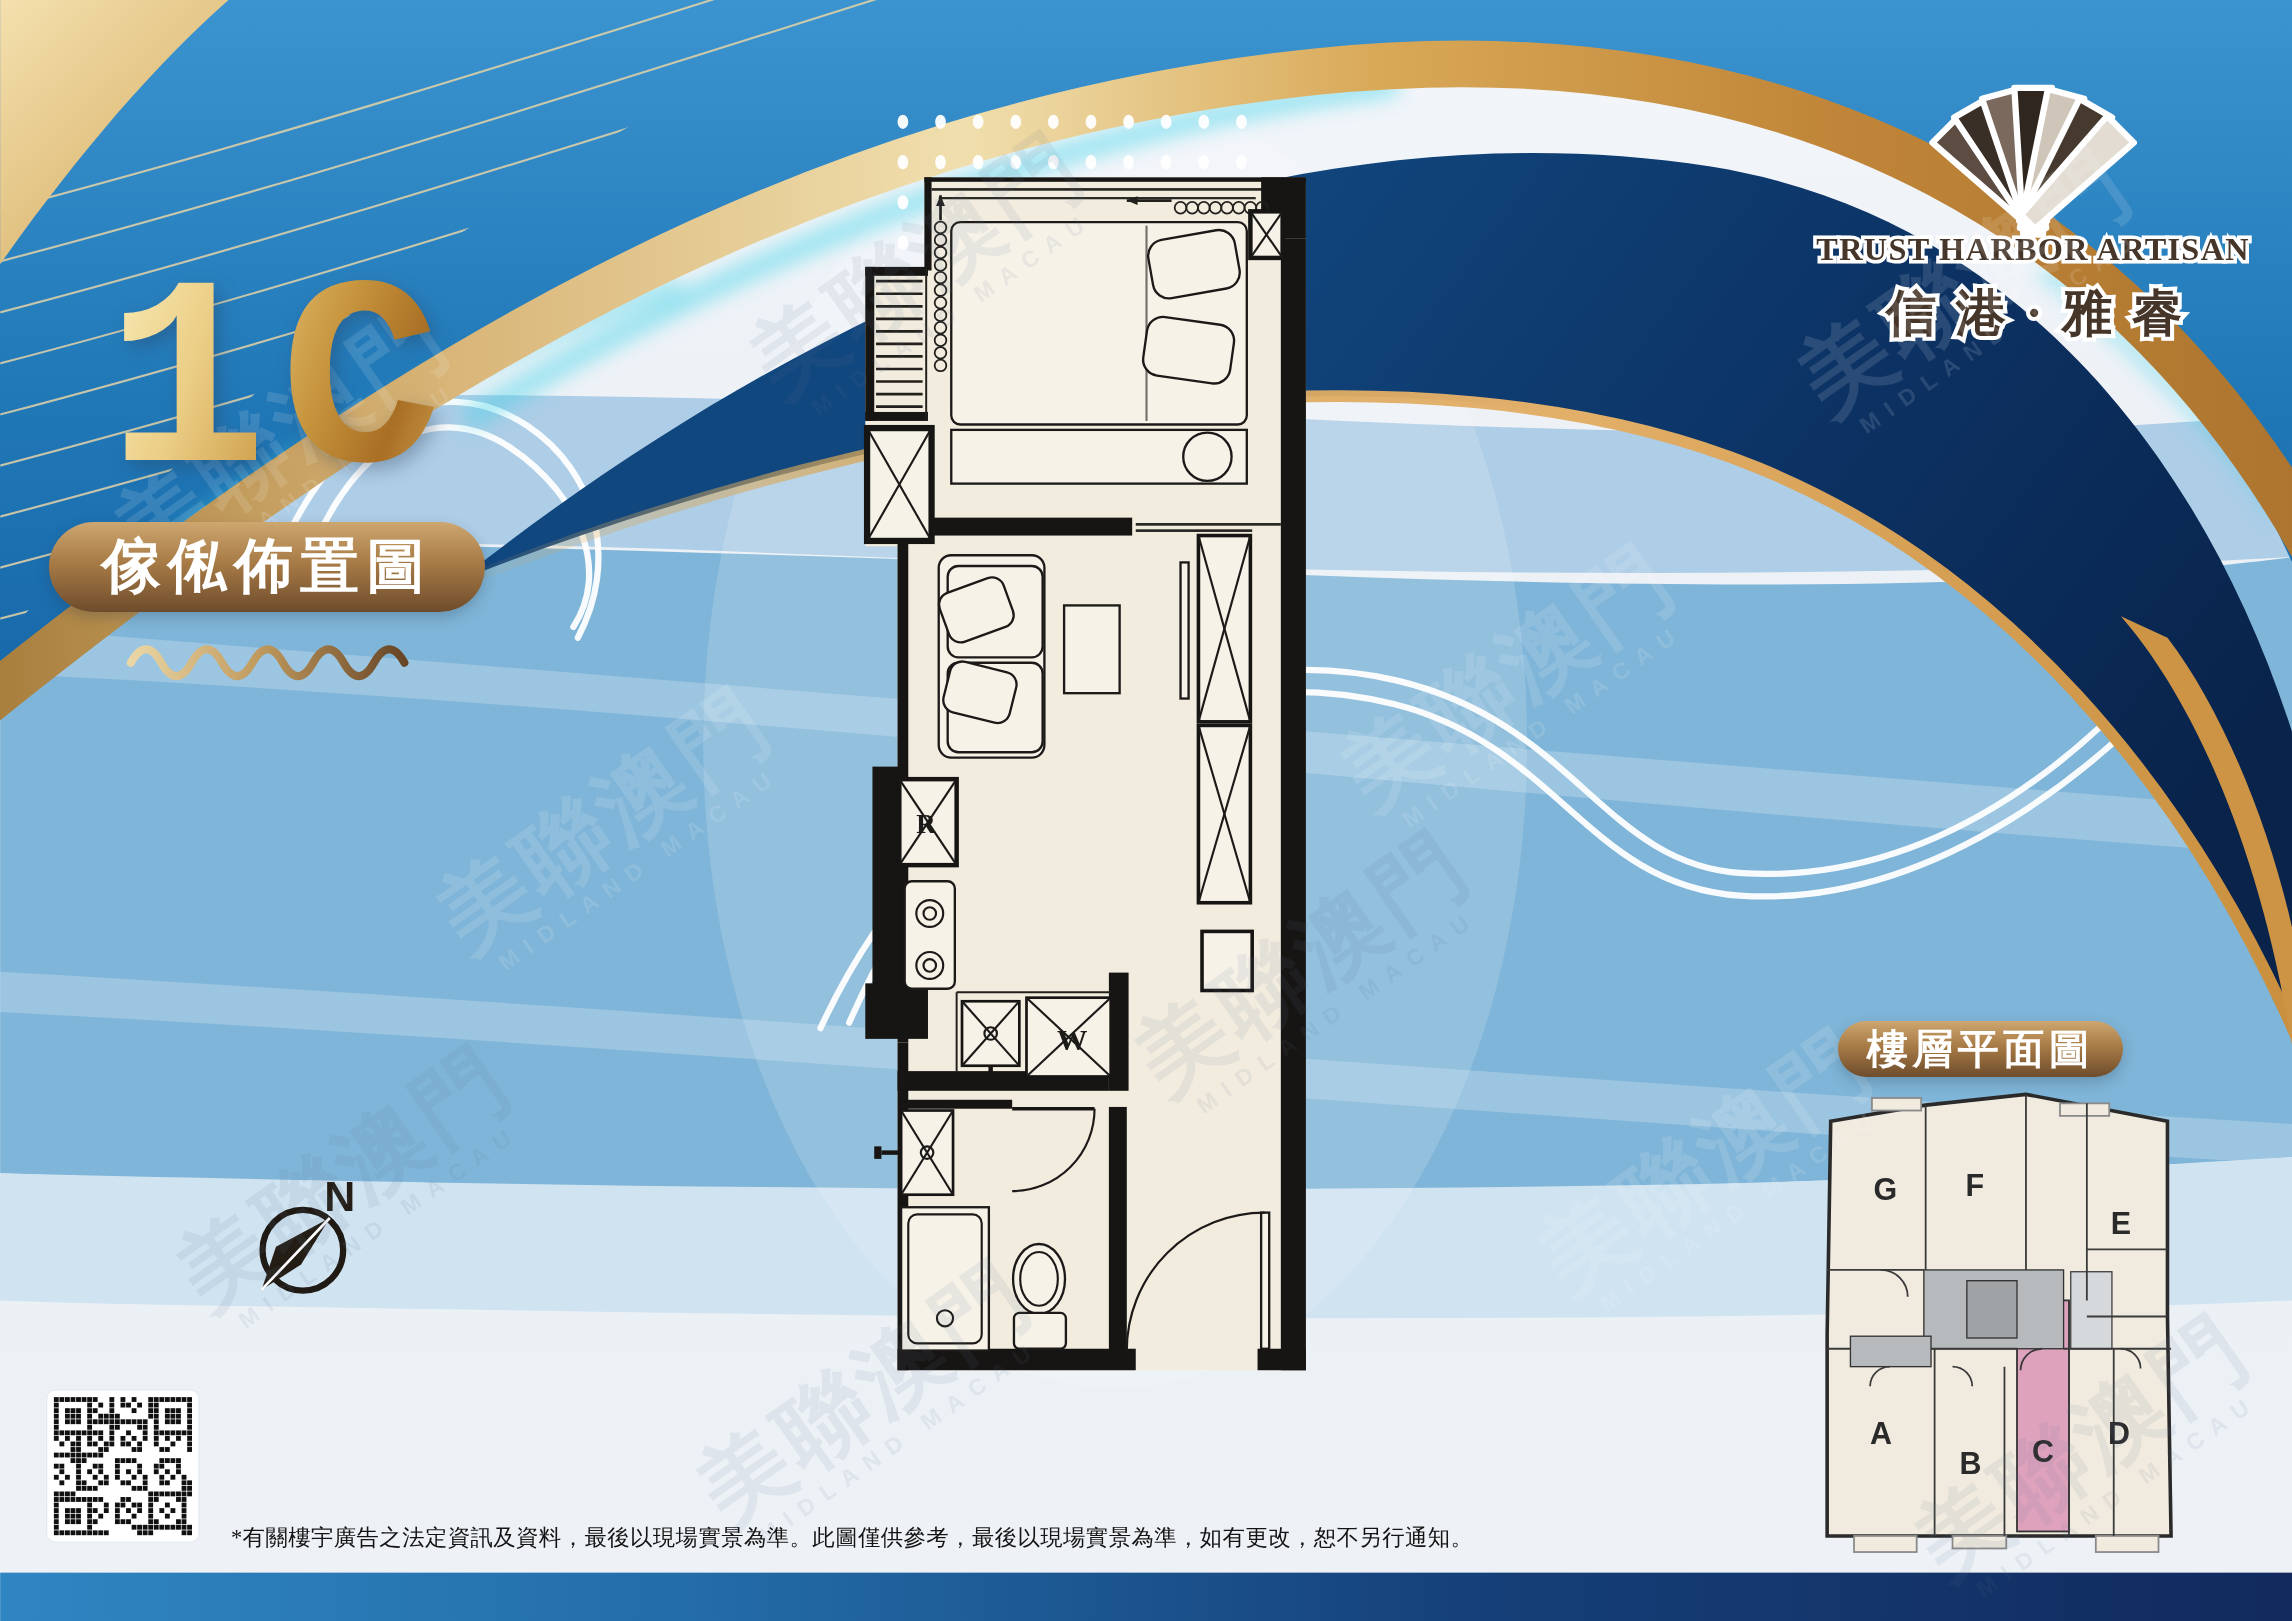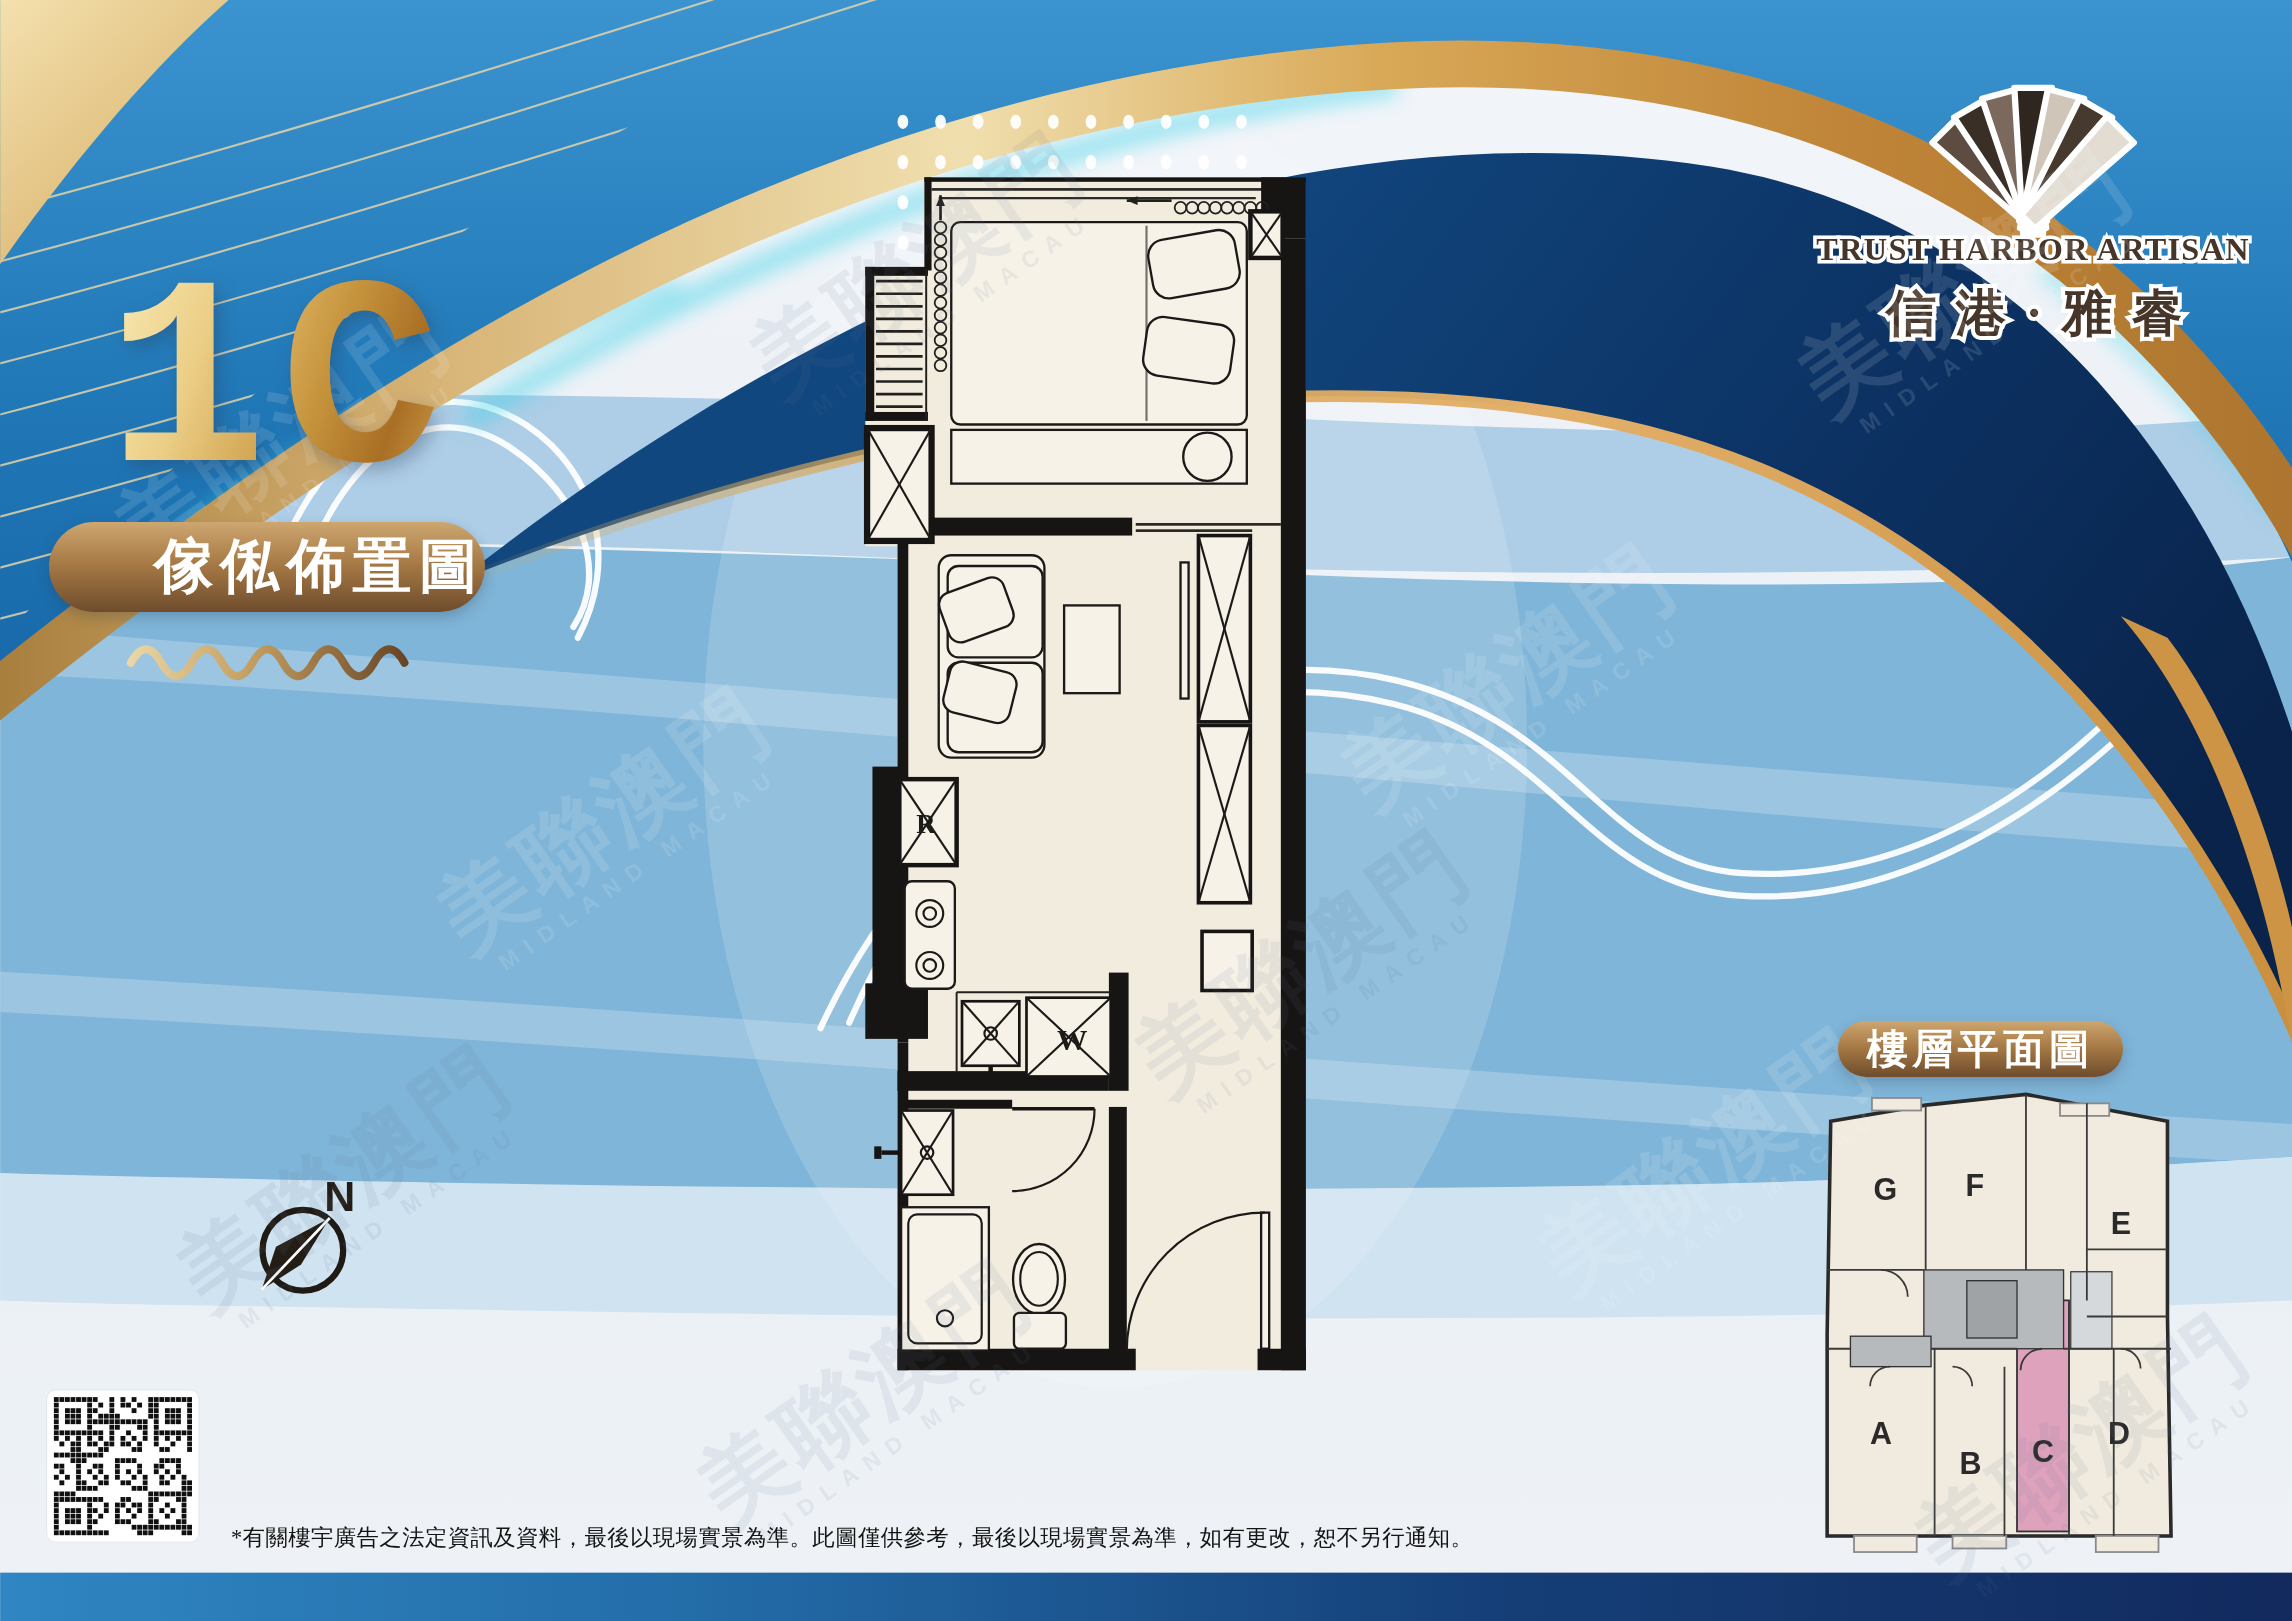--- a/index.html
+++ b/index.html
@@ -21,21 +21,21 @@
     -webkit-background-clip:text;background-clip:text;color:transparent;
     filter:drop-shadow(5.4px 7.2px 9px rgba(40,60,90,.35));
     font-family:Liberation Mono, monospace;
   }
   .badge{
     position:absolute;z-index:7;display:flex;align-items:center;justify-content:center;
     background:linear-gradient(180deg,#cda670 0%,#a87b46 45%,#6e4c2c 100%);
     box-shadow:0 5.4px 12.5px rgba(40,50,70,.25);
     color:#fff;font-weight:800;
   }
-  .furn-badge{left:49px;top:522px;width:436px;height:90px;border-radius:47px;font-size:59px;letter-spacing:7.2px;justify-content:flex-end;}
+  .furn-badge{left:49px;top:522px;width:436px;height:90px;border-radius:47px;font-size:59px;letter-spacing:7.2px;}
   .plate-badge{left:1838px;top:1021px;width:285px;height:56px;border-radius:34px;font-size:41px;letter-spacing:4.5px;}
   .squiggle{position:absolute;left:125px;top:627px;z-index:7;}
   .disclaimer{
     position:absolute;left:231px;top:1522px;z-index:7;width:1254px;
     font-family:"Liberation Serif",serif;font-size:22.4px;color:#141414;letter-spacing:0.4px;
   }
   
   .wall{fill:#171513;}
   .furn{fill:#f7f2e8;stroke:#1c1a18;stroke-width:2.6;}
   .furnline{fill:none;stroke:#1c1a18;stroke-width:2.4;}

